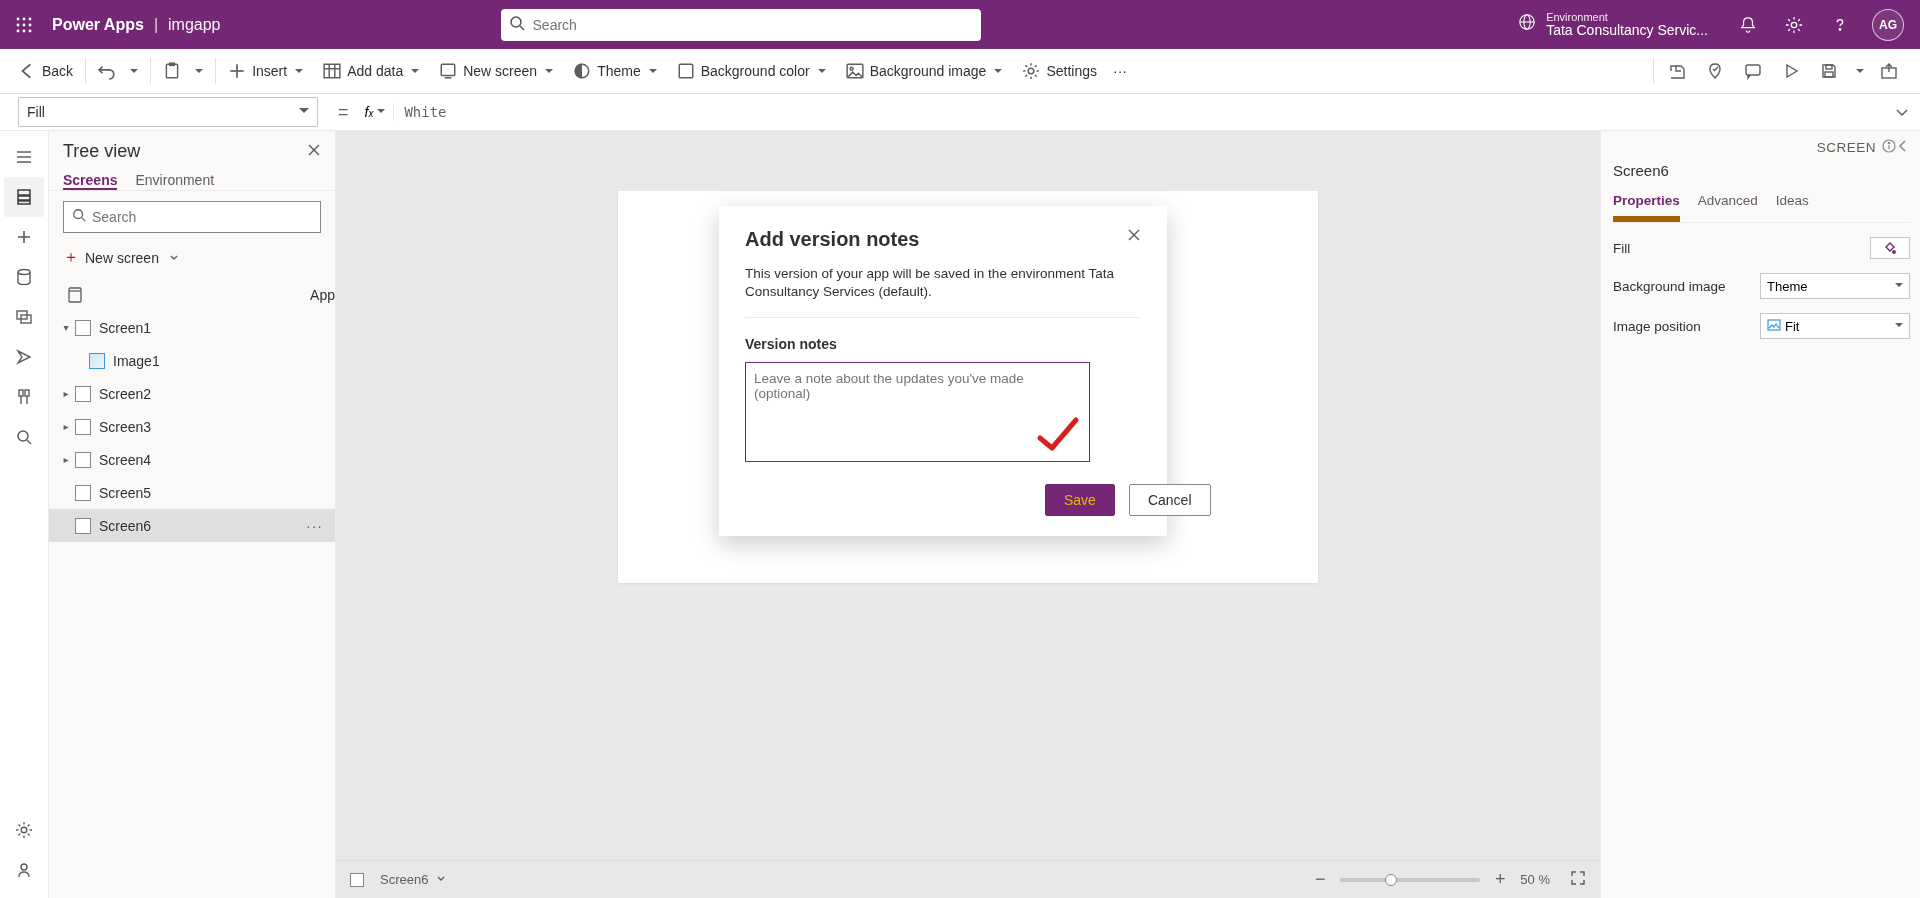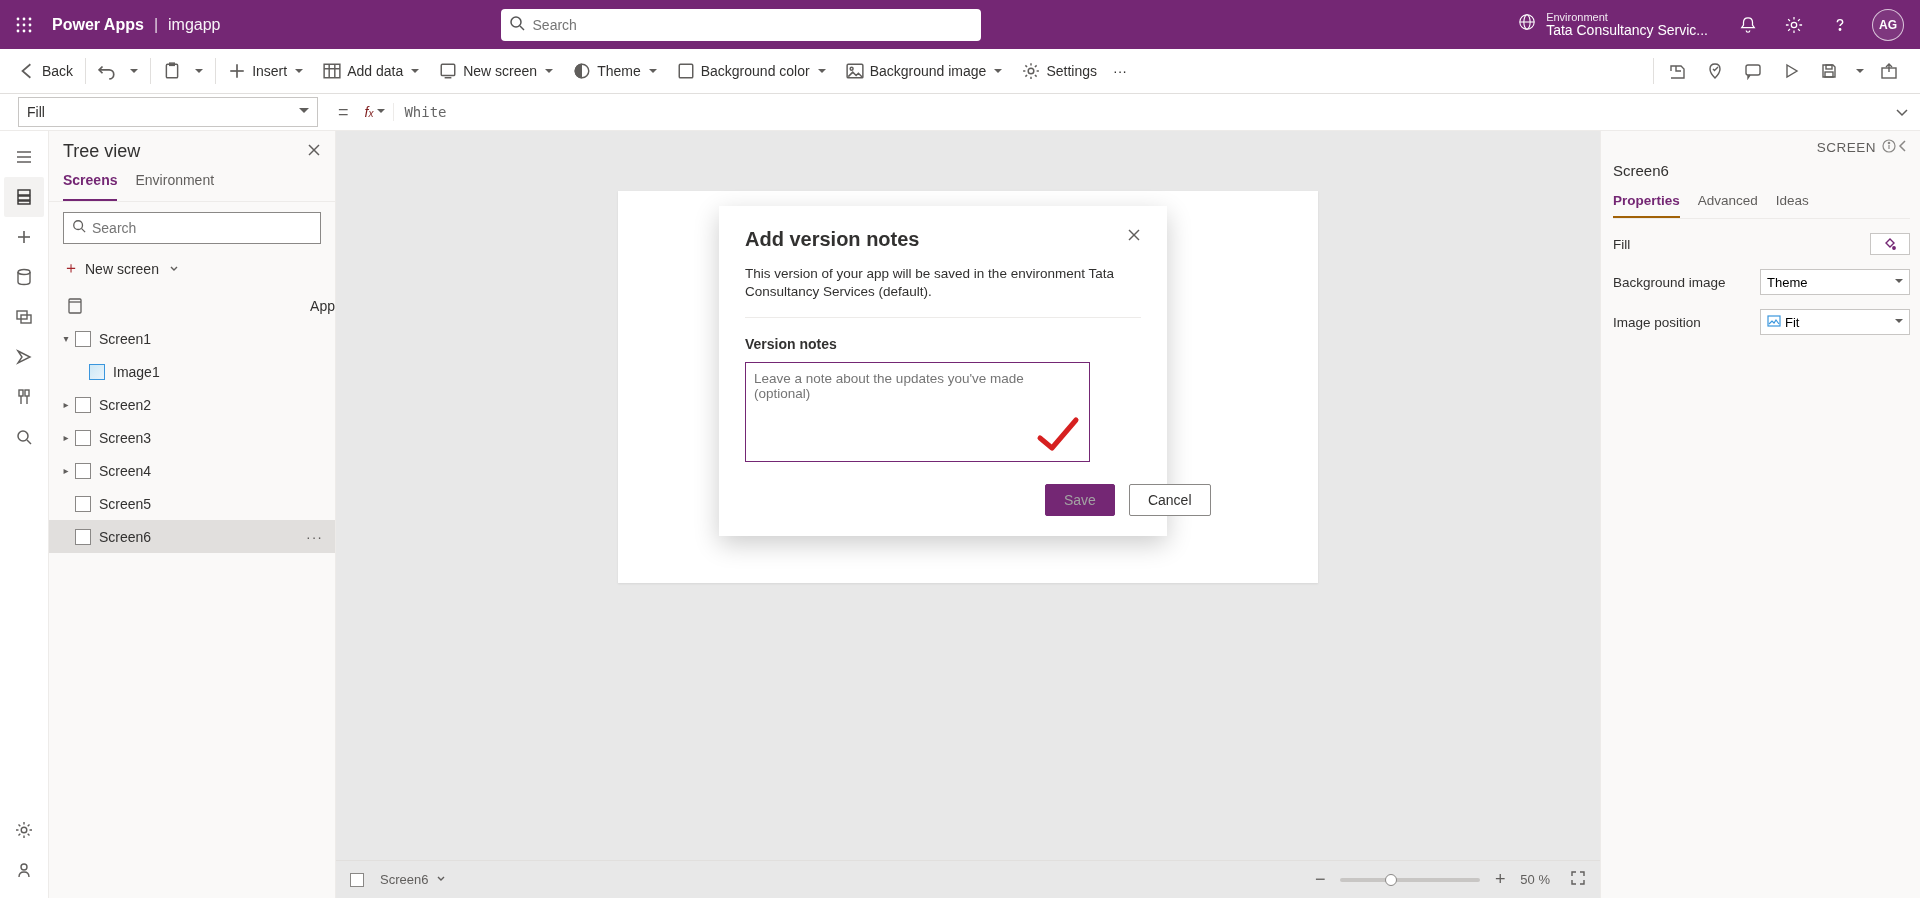--- a/index.html
+++ b/index.html
@@ -34,42 +34,42 @@
 .ribbon-right { margin-left:auto; display:flex; align-items:center;}
 .ribbon-right .ricon { width:38px; display:flex; justify-content:center; cursor:pointer; color:#605e5c;}
 .ribbon-right .rsep-v { width:1px; height:26px; background:#e1dfdd; margin:0 4px;}
 .ribbon svg { width:18px; height:18px; }
 
 
 .formula-bar { height: 37px; background:#fff; border-bottom:1px solid #edebe9; display:flex; align-items:center; padding: 0 0 0 18px;}
 .prop-select { width: 300px; height: 30px; border:1px solid #c8c6c4; background:#fff; display:flex; align-items:center; justify-content:space-between; padding:0 8px; font-size:14px; color:#323130; margin-right: 14px;}
 .prop-select .sel-caret::after{content:""; border:5px solid transparent; border-top-color:#605e5c; margin-top:5px; display:inline-block;}
 .eq-sign { font-size:18px; color:#605e5c; margin: 0 6px;}
-.fx-group { display:flex; align-items:center; gap:2px; color:#7f1d1d; font-style:italic; font-family: "Segoe UI", serif; margin-left:10px; padding-right:8px; border-right:1px solid #edebe9;}
+.fx-group { display:flex; align-items:center; gap:2px; color:#000000; font-style:italic; font-family: "Segoe UI", serif; margin-left:10px; padding-right:8px; border-right:1px solid #edebe9;}
 .fx-group .fx-label{ font-style:italic; font-size:14px;}
 .fx-group .fx-caret::after{content:""; border:4px solid transparent; border-top-color:#605e5c; display:inline-block; margin-left:2px; margin-top:2px;}
 .formula-input { flex:1; padding:0 10px; font-family: Consolas, monospace; font-size:14px; color:#666; outline:none; border:none;}
 .formula-expand { width:36px; display:flex; justify-content:center; cursor:pointer; color:#605e5c;}
 
 
 .main { flex:1; display:flex; min-height:0; }
 
 
 .left-rail { width:49px; background:#fff; border-right:1px solid #edebe9; display:flex; flex-direction:column; align-items:center; padding-top:6px;}
 .left-rail .rail-btn { width:40px; height:40px; display:flex; align-items:center; justify-content:center; cursor:pointer; color:#605e5c; border-radius:2px;}
 .left-rail .rail-btn.active { background:#f3f2f1; color:#323130;}
 .left-rail .rail-bottom { margin-top:auto; margin-bottom:8px; display:flex; flex-direction:column; align-items:center;}
 
 
 .tree-panel { width:287px; background:#faf9f8; border-right:1px solid #edebe9; display:flex; flex-direction:column;}
 .tree-header { display:flex; align-items:center; justify-content:space-between; padding: 10px 14px 4px 14px;}
 .tree-title { font-size:18px; font-weight:400; color:#323130;}
 .tree-close { cursor:pointer; color:#605e5c;}
 .tree-tabs { display:flex; gap:18px; padding: 6px 14px 0 14px; border-bottom:1px solid #edebe9;}
-.tree-tab { font-size:14px; color:#605e5c; padding-bottom:11px; cursor:pointer;}
+.tree-tab { font-size:14px; color:#605e5c; padding-bottom:0; cursor:pointer;}
 .tree-tab.active { color:#742774; border-bottom: 2px solid #742774; font-weight:600;}
 .tree-search { margin:10px 14px;}
 .tree-search-inner { height:32px; border:1px solid #8a8886; background:#fff; display:flex; align-items:center; padding:0 8px;}
 .tree-search-inner input{ border:none; outline:none; width:100%; font-size:14px;}
 .tree-newscreen { display:flex; align-items:center; gap:6px; padding:4px 14px 10px 14px; font-size:14px; color:#323130; cursor:pointer;}
 .tree-newscreen .plus{ color:#a4262c; font-size:16px;}
 .tree-list { flex:1; overflow:auto; font-size:14px;}
 .tree-row { display:flex; align-items:center; height:33px; padding-left: 14px; cursor:pointer; position:relative;}
 .tree-row.app { padding-left: 18px; justify-content: space-between;}
 .tree-row.l1 { padding-left: 10px;}
@@ -91,40 +91,40 @@
 .modal-header { display:flex; justify-content:space-between; align-items:flex-start;}
 .modal-title { font-size:20px; font-weight:600; color:#323130;}
 .modal-close { cursor:pointer; color:#605e5c; font-size:14px;}
 .modal-desc { font-size:13.5px; color:#323130; margin-top:14px; padding-bottom:16px; border-bottom:1px solid #edebe9; line-height:1.35;}
 .modal-field-label { font-size:14px; font-weight:600; margin-top:18px; color:#323130;}
 .modal-textarea { width:345px; height:100px; border:1px solid #742774; margin-top:10px; padding:8px; font-family:"Segoe UI",Arial,sans-serif; font-size:13.5px; resize:none; outline:none; position:relative;}
 .ta-wrap{position:relative; width:345px;}
 .red-check { position:absolute; right:10px; bottom:8px; pointer-events:none;}
 .modal-buttons { display:flex; gap:14px; margin-top:18px; justify-content:flex-start; padding-left:300px;}
 .btn { height:32px; padding:0 18px; font-size:14px; border-radius:2px; cursor:pointer; border:1px solid transparent;}
-.btn-primary { background:#742774; color:#a3a3a3; border-color:#742774;}
+.btn-primary { background:#742774; color:#eab308; border-color:#742774;}
 .btn-default { background:#fff; color:#323130; border:1px solid #8a8886;}
 
 
 .canvas-footer { height:38px; background:rgba(255,255,255,0.0); display:flex; align-items:center; padding:0 14px; border-top:1px solid #e1dfdd; font-size:13px; color:#605e5c;}
 .cf-sel { display:flex; align-items:center; gap:8px;}
 .cf-spacer { flex:1;}
 .zoom-group{display:flex; align-items:center; gap:10px;}
 .slider{ width:140px; height:4px; background:#c8c6c4; position:relative; border-radius:2px;}
 .slider-thumb{ position:absolute; top:-4px; width:12px; height:12px; background:#fff; border:1px solid #8a8886; border-radius:50%;}
 .zoom-btn{ cursor:pointer; font-size:18px; color:#605e5c; width:20px; text-align:center;}
 
 
 .props-panel { width:320px; background:#faf9f8; border-left:1px solid #edebe9; display:flex; flex-direction:column; padding: 8px 10px 0 12px; font-size:13.5px;}
 .props-head { display:flex; align-items:center; justify-content:flex-end; color:#605e5c;}
 .props-head-left { display:flex; align-items:center; gap:6px; letter-spacing:.5px;}
 .props-screen-name { font-size:15px; color:#323130; margin-top:6px; }
 .props-tabs { display:flex; gap:18px; margin-top:14px; border-bottom:1px solid #edebe9;}
 .props-tab { font-size:13.5px; color:#605e5c; padding-bottom:8px; cursor:pointer;}
-.props-tab.active{ color:#742774; border-bottom:2px solid #a16207; font-weight:600;}
+.props-tab.active{ color:#742774; border-bottom:6px solid #a16207; font-weight:600;}
 .prop-row { display:flex; align-items:center; justify-content:space-between; margin-top:14px;}
 .prop-label { color:#323130;}
 .fill-swatch { width:40px; height:22px; border:1px solid #c8c6c4; background:#fff; display:flex; align-items:center; justify-content:center; color:#742774;}
 .prop-select-sm { width:150px; height:26px; border:1px solid #c8c6c4; background:#fff; display:flex; align-items:center; justify-content:space-between; padding:0 6px; font-size:13px;}
 .sel-caret-sm::after{content:""; border:4px solid transparent; border-top-color:#605e5c; display:inline-block; margin-top:3px;}
 
 svg { flex-shrink:0; }
 </style>
 </head>
 <body>

